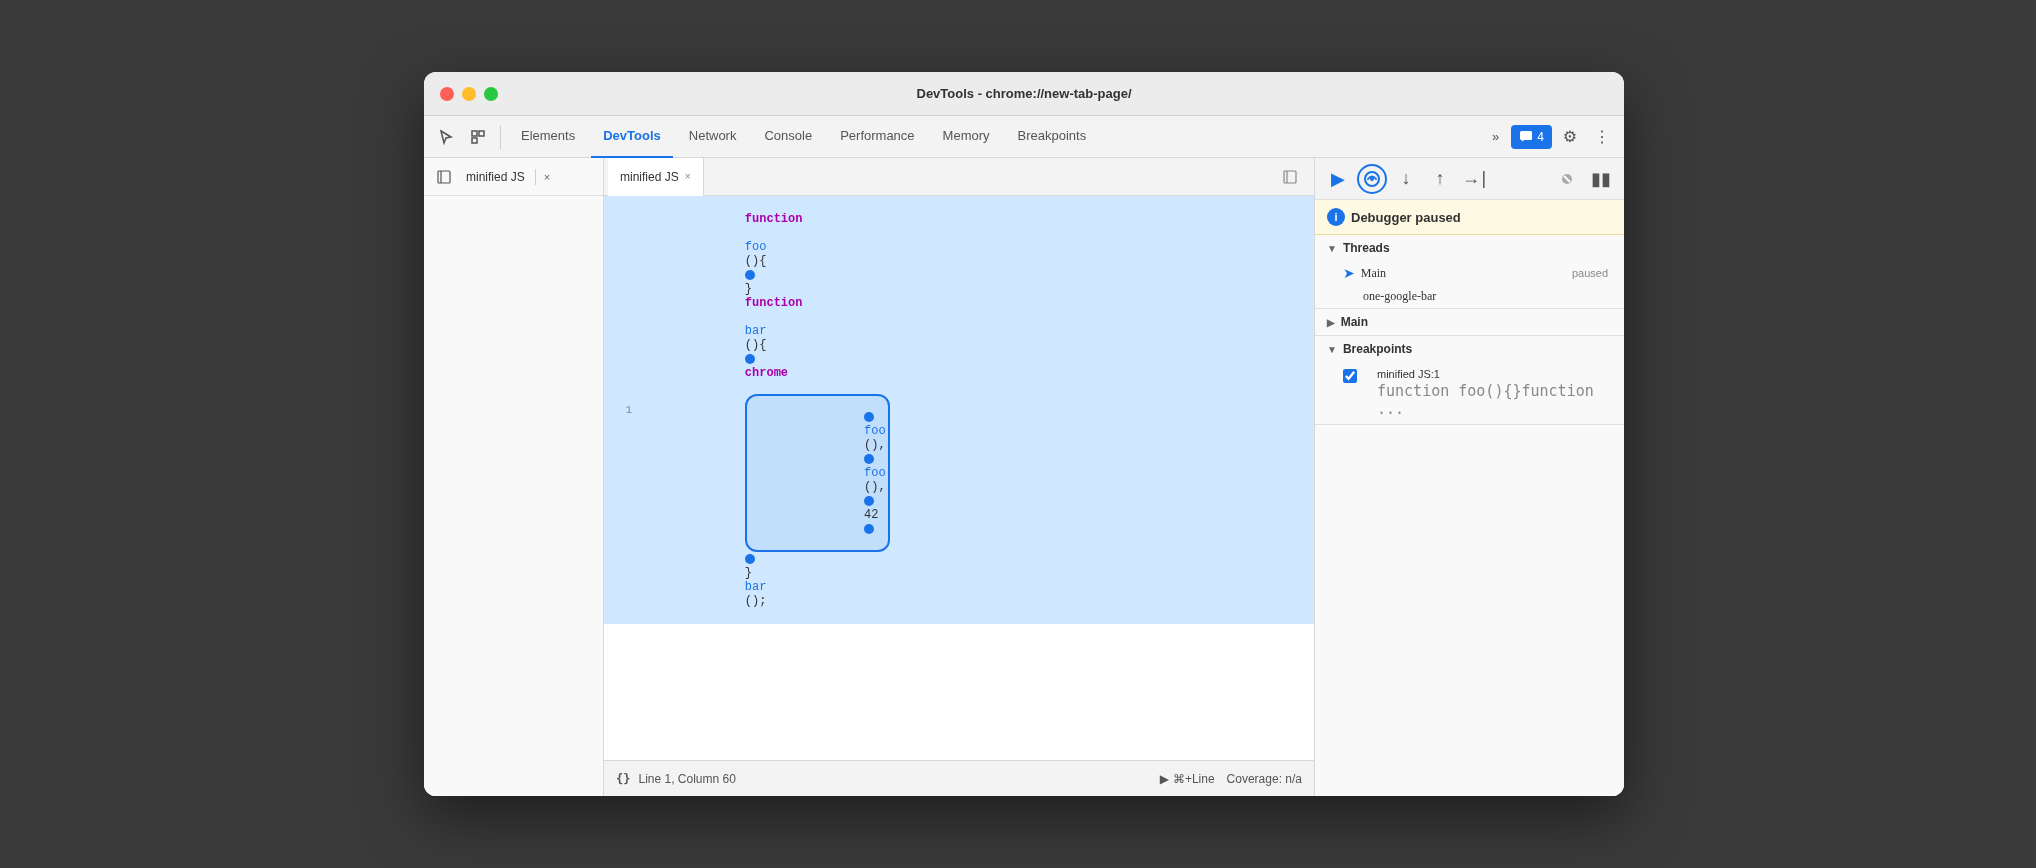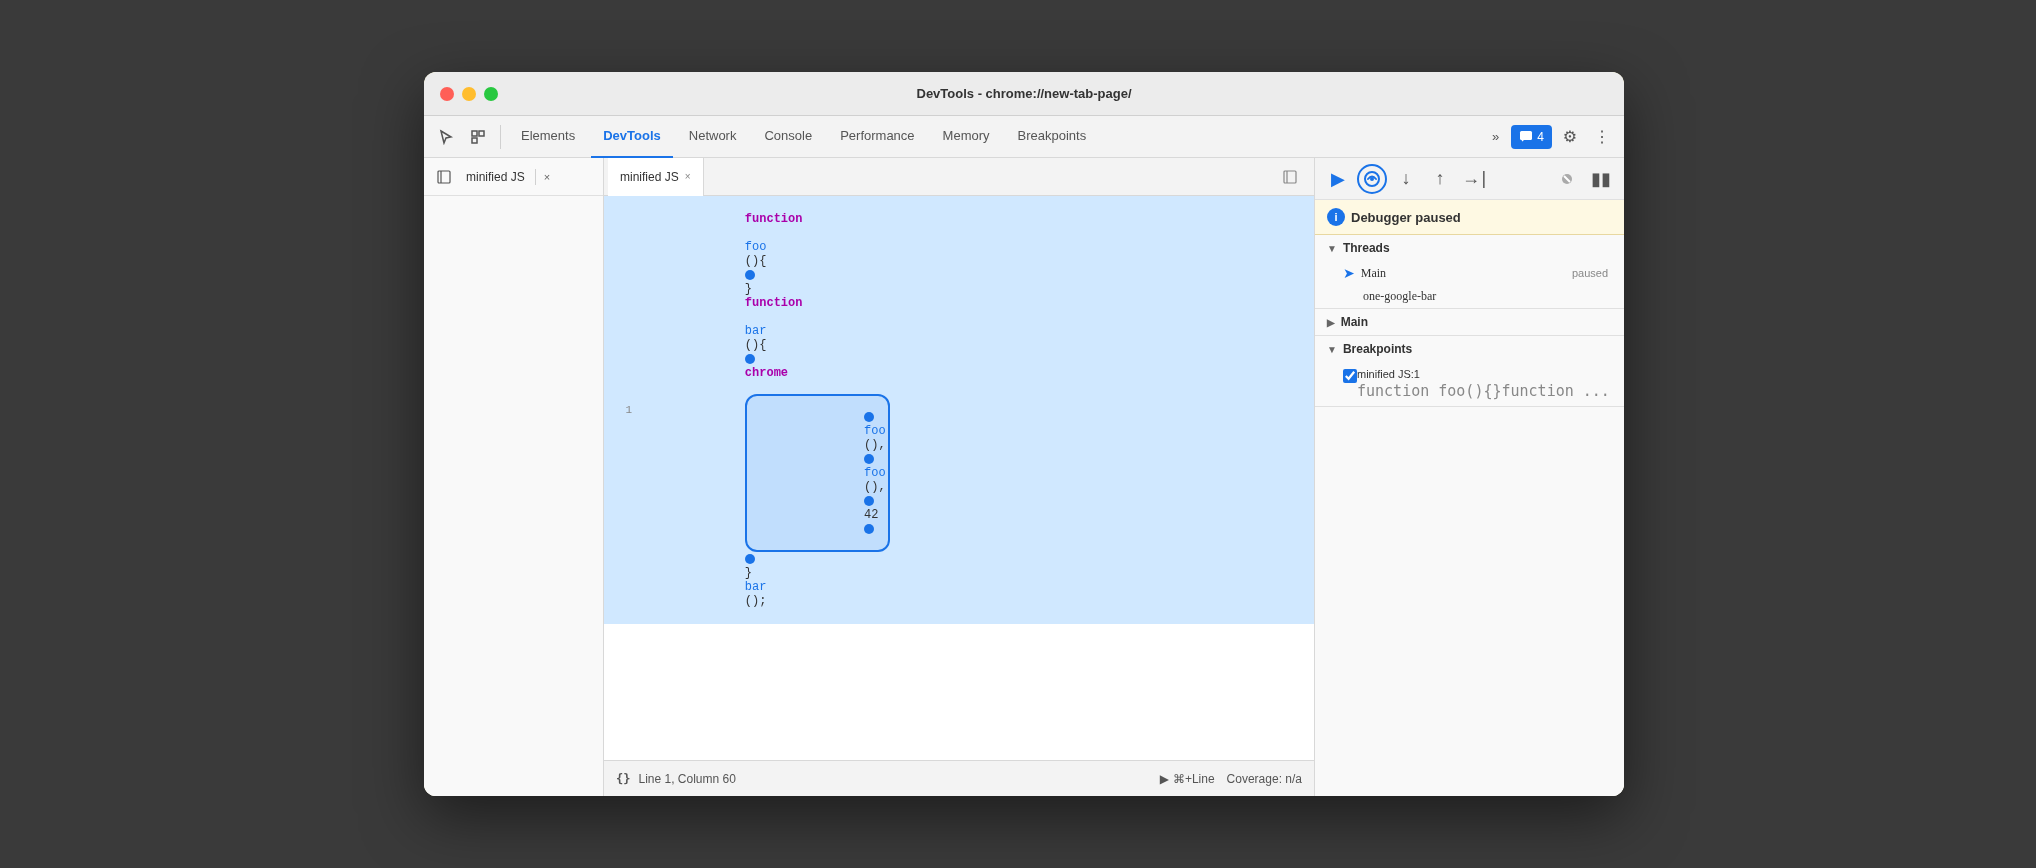--- a/index.html
+++ b/index.html
@@ -432,21 +432,21 @@
     .thread-status { color: #888; font-size: 11px; }
 
     .watch-section .panel-section-header { }
 
     .breakpoints-section { }
     .breakpoint-item {
       display: flex;
       align-items: flex-start;
       padding: 6px 12px 6px 28px;
       font-size: 11px;
-      gap: 0;
+      gap: 20px;
     }
     .breakpoint-checkbox {
       width: 14px;
       height: 14px;
       margin-top: 1px;
       flex-shrink: 0;
       accent-color: #1a73e8;
     }
     .breakpoint-text { color: #333; }
     .breakpoint-code { color: #888; font-family: 'Menlo', monospace; font-size: 15px; display: block; margin-top: 2px; }

